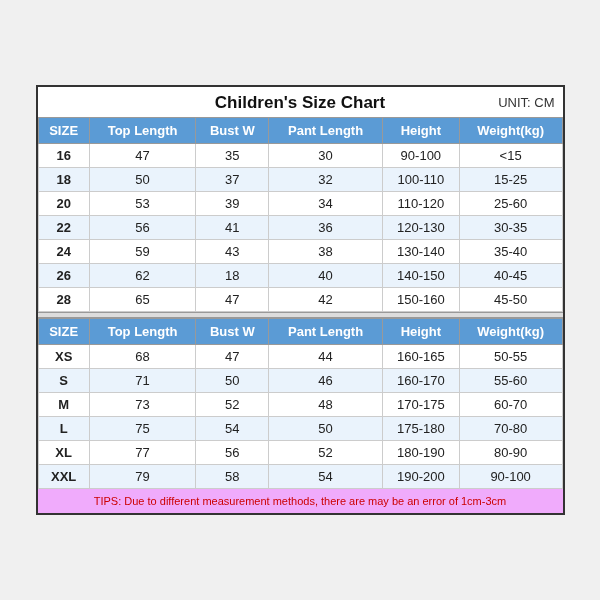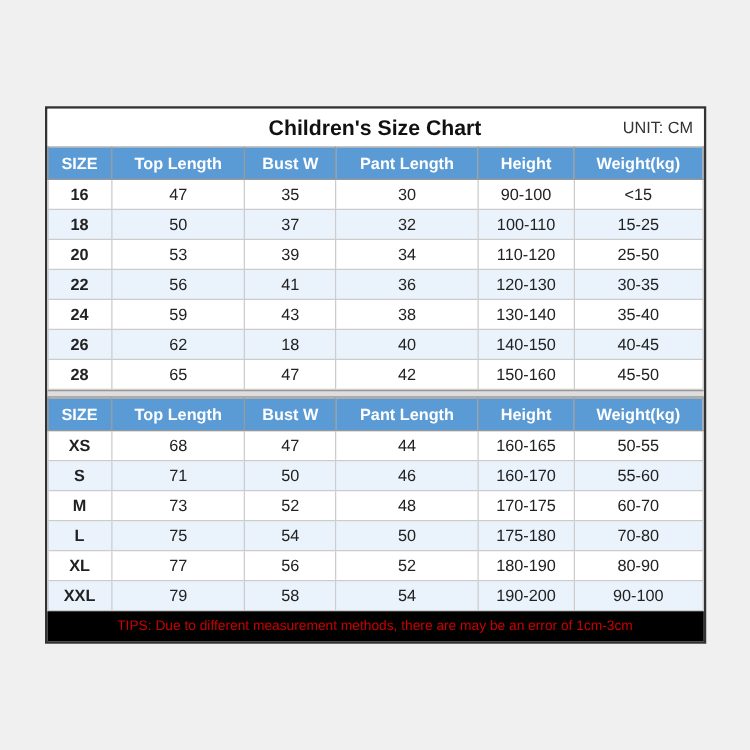--- a/index.html
+++ b/index.html
@@ -66,21 +66,21 @@
       background: white;
     }
     td:first-child {
       font-weight: bold;
     }
     .tips-row {
       padding: 6px 8px;
       font-size: 11px;
       color: #cc0000;
       text-align: center;
-      background: #000000;
+      background: #f0abfc;
     }
     .divider {
       height: 6px;
       background: #ddd;
       border-top: 1px solid #999;
       border-bottom: 1px solid #999;
     }
   </style>
 </head>
 <body>
@@ -119,21 +119,21 @@
           <td>32</td>
           <td>100-110</td>
           <td>15-25</td>
         </tr>
         <tr>
           <td>20</td>
           <td>53</td>
           <td>39</td>
           <td>34</td>
           <td>110-120</td>
-          <td>25-50</td>
+          <td>25-60</td>
         </tr>
         <tr>
           <td>22</td>
           <td>56</td>
           <td>41</td>
           <td>36</td>
           <td>120-130</td>
           <td>30-35</td>
         </tr>
         <tr>

